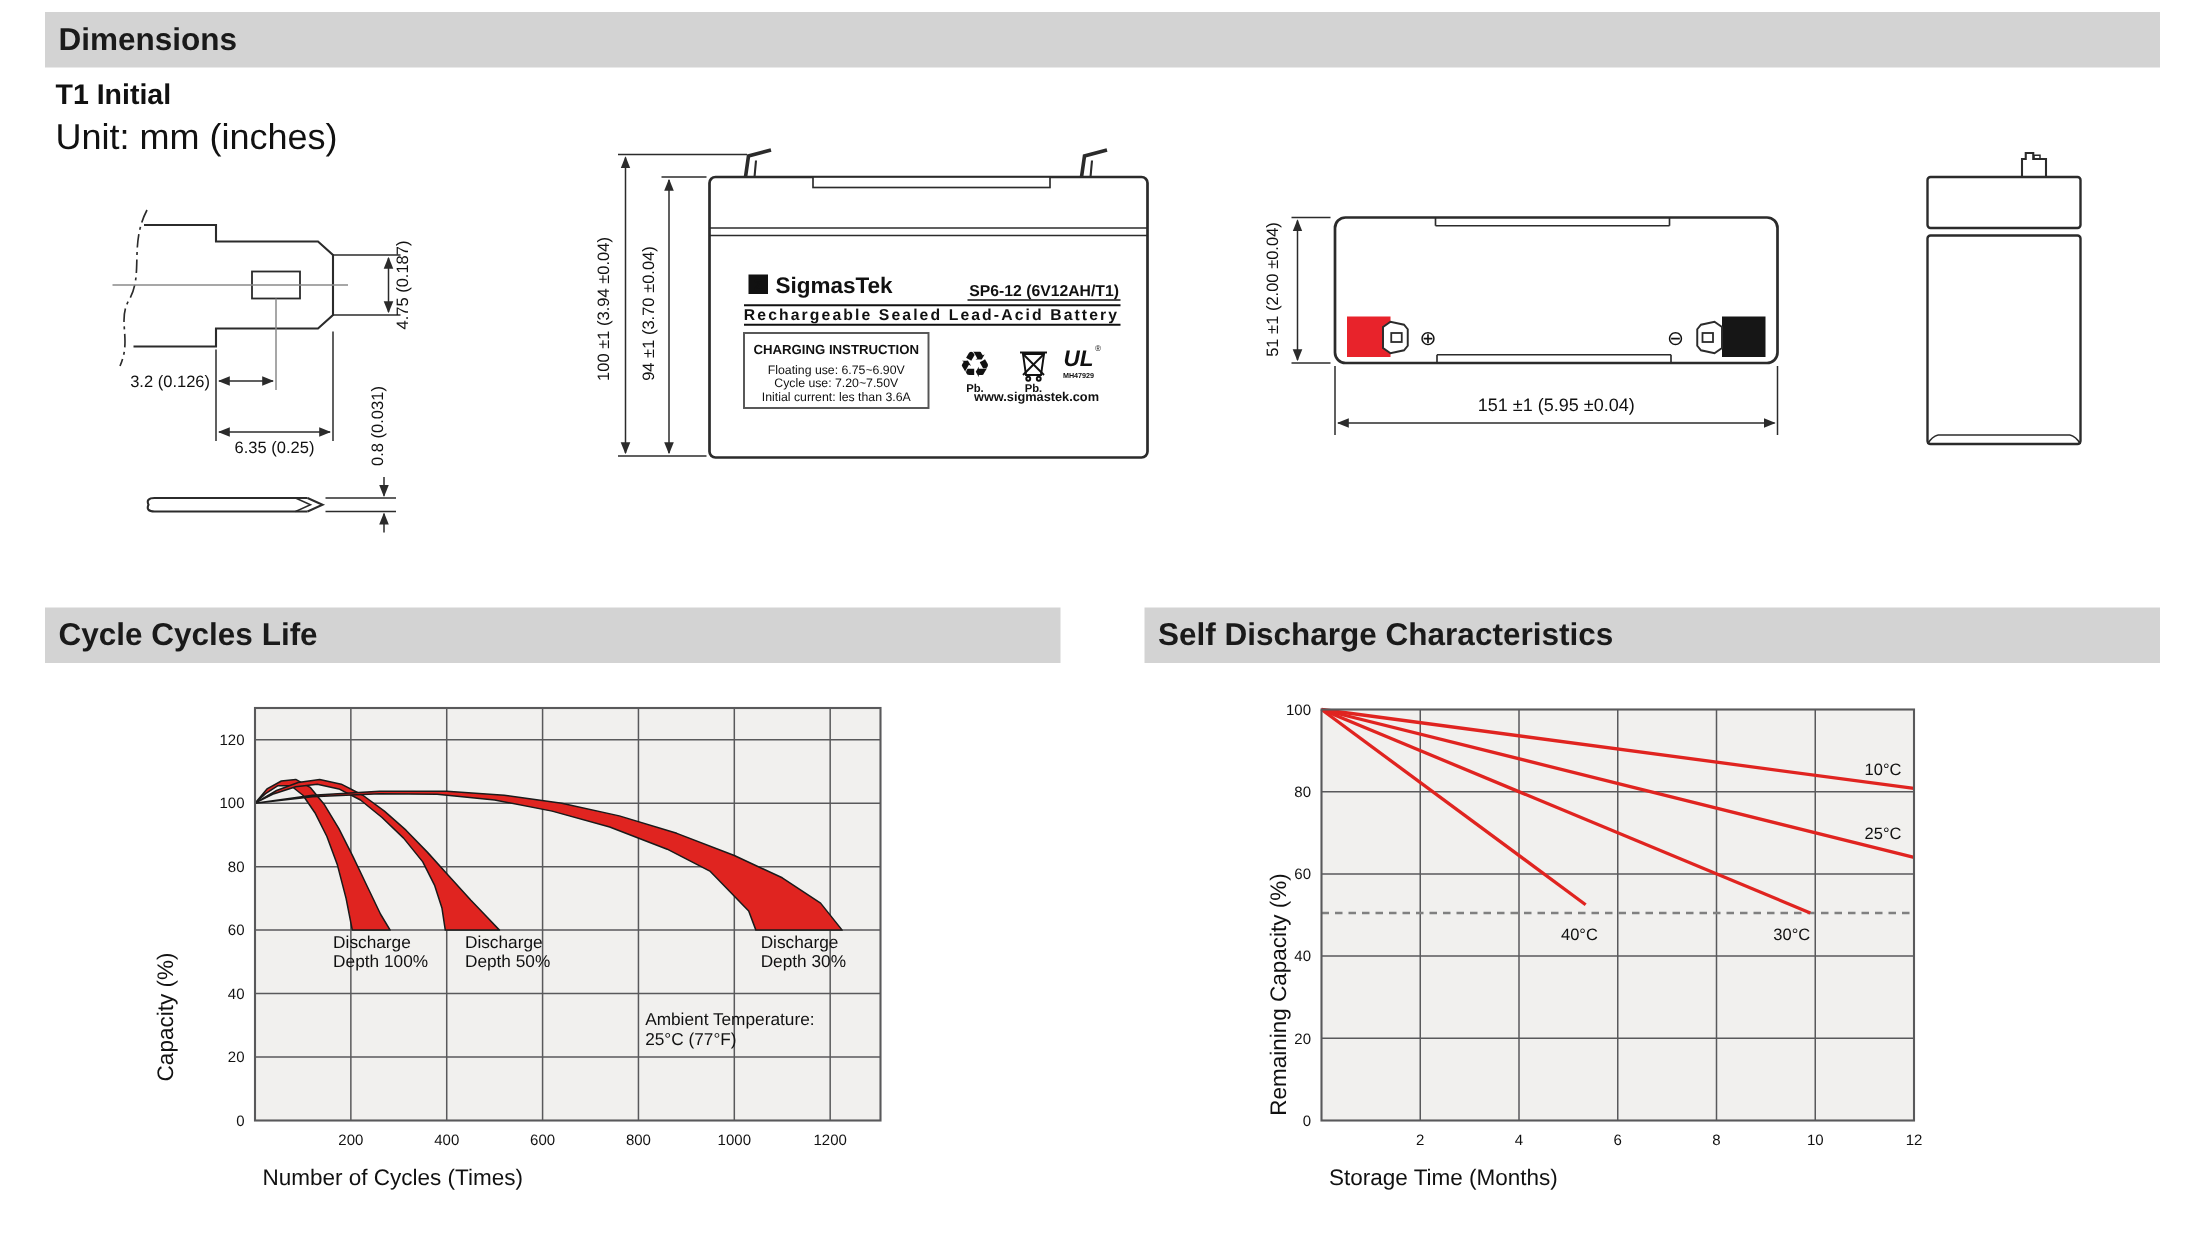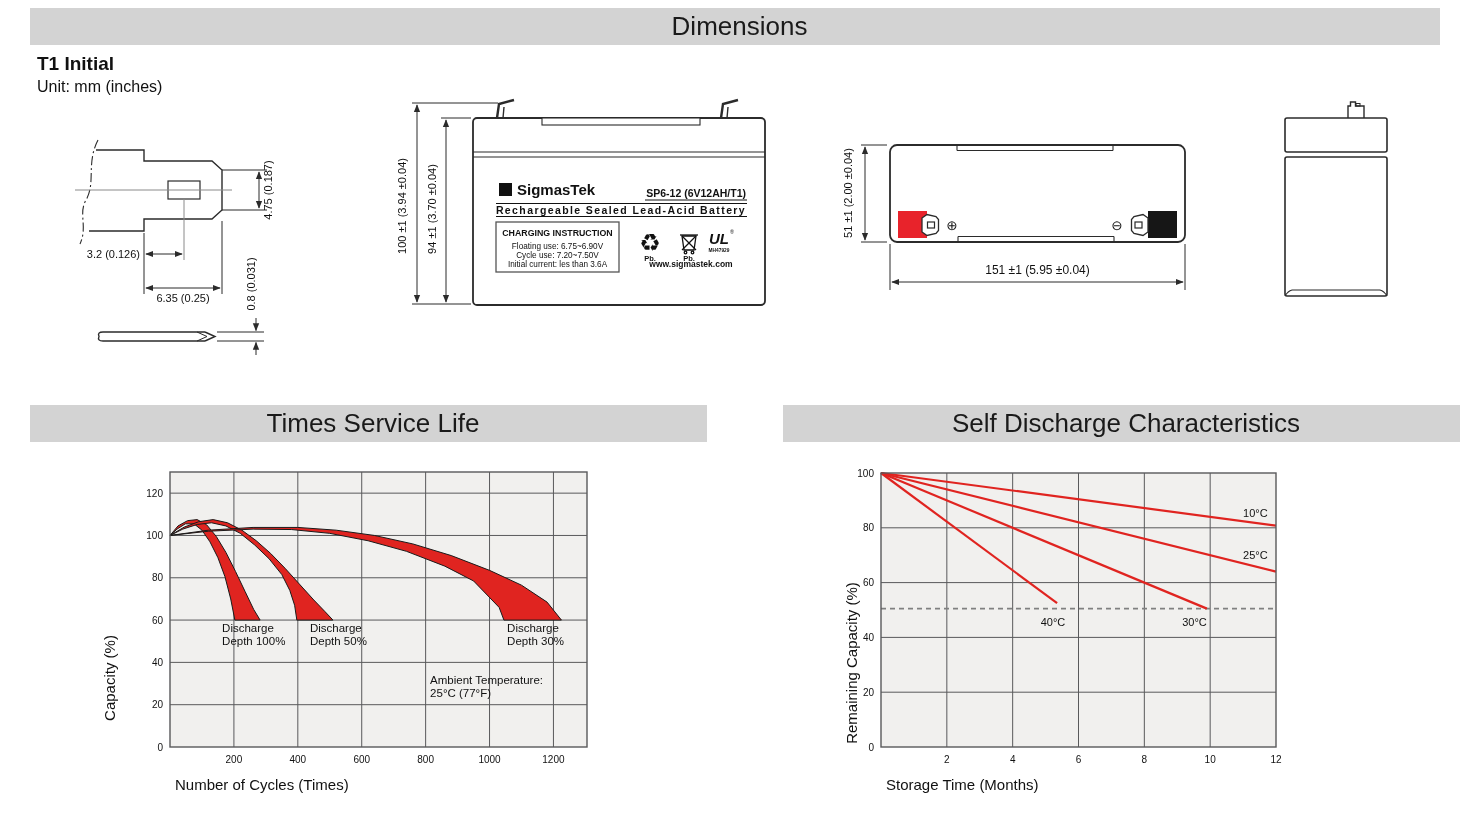--- a/index.html
+++ b/index.html
@@ -1,21 +1,21 @@
 <!DOCTYPE html>
 <html><head>
 <meta charset="utf-8">
 <style>
   html,body{margin:0;padding:0;background:#fff;}
   .page{position:relative;width:1470px;height:837px;background:#ffffff;
         font-family:"Liberation Sans",sans-serif;overflow:hidden;color:#111;}
-  .bar{position:absolute;background:#d3d3d3;color:#1a1a1a;font-weight:normal;
-       font-size:26px;line-height:37px;height:37px;padding-left:9px;box-sizing:border-box;text-align:center;}
+  .bar{position:absolute;background:#d3d3d3;color:#1a1a1a;font-weight:bold;
+       font-size:21px;line-height:37px;height:37px;padding-left:9px;box-sizing:border-box;}
   .h-t1{position:absolute;left:37px;top:53px;font-size:19px;font-weight:bold;}
-  .h-unit{position:absolute;left:37px;top:78px;font-size:16px;}
+  .h-unit{position:absolute;left:37px;top:78px;font-size:24px;}
   svg.abs{position:absolute;}
   svg text{font-family:"Liberation Sans",sans-serif;fill:#111;}
 </style>
 </head>
 <body>
 
 <div class="page">
 
   <div class="bar" style="left:30px;top:8px;width:1410px;">Dimensions</div>
 
@@ -172,22 +172,22 @@
       <path d="M83,28 V16 H85.5 V12 H90.5 V16 H99 V28" fill="none" stroke-width="1.4"></path>
       <rect x="91" y="13.5" width="4" height="2.5" fill="none" stroke-width="1"></rect>
       <rect x="20" y="28" width="102" height="34" rx="2" stroke-width="1.6"></rect>
       <rect x="20" y="67" width="102" height="139" rx="2" stroke-width="1.6"></rect>
       <path d="M27,200 L115,200" fill="none" stroke-width="1.1"></path>
       <path d="M20,206 Q23,201 27,200" fill="none" stroke-width="1.1"></path>
       <path d="M122,206 Q119,201 115,200" fill="none" stroke-width="1.1"></path>
     </g>
   </svg>
 
-  <div class="bar" style="left:30px;top:405px;width:677px;">Times Service Life</div>
-  <div class="bar" style="left:763px;top:405px;width:677px;margin-left:20px;">Self Discharge Characteristics</div>
+  <div class="bar" style="left:30px;top:405px;width:677px;">Cycle Cycles Life</div>
+  <div class="bar" style="left:763px;top:405px;width:677px;">Self Discharge Characteristics</div>
 
   <svg class="abs" style="left:95px;top:455px" width="565" height="352" viewBox="0 0 565 352">
       <rect x="75" y="17" width="417" height="275" fill="#f1f0ee"></rect>
       <line x1="75" y1="249.69230769230768" x2="492" y2="249.69230769230768" stroke="#59595b" stroke-width="1"></line>
       <line x1="75" y1="207.3846153846154" x2="492" y2="207.3846153846154" stroke="#59595b" stroke-width="1"></line>
       <line x1="75" y1="165.07692307692307" x2="492" y2="165.07692307692307" stroke="#59595b" stroke-width="1"></line>
       <line x1="75" y1="122.76923076923077" x2="492" y2="122.76923076923077" stroke="#59595b" stroke-width="1"></line>
       <line x1="75" y1="80.46153846153845" x2="492" y2="80.46153846153845" stroke="#59595b" stroke-width="1"></line>
       <line x1="75" y1="38.15384615384615" x2="492" y2="38.15384615384615" stroke="#59595b" stroke-width="1"></line>
       <line x1="138.9080459770115" y1="17" x2="138.9080459770115" y2="292" stroke="#59595b" stroke-width="1"></line>

